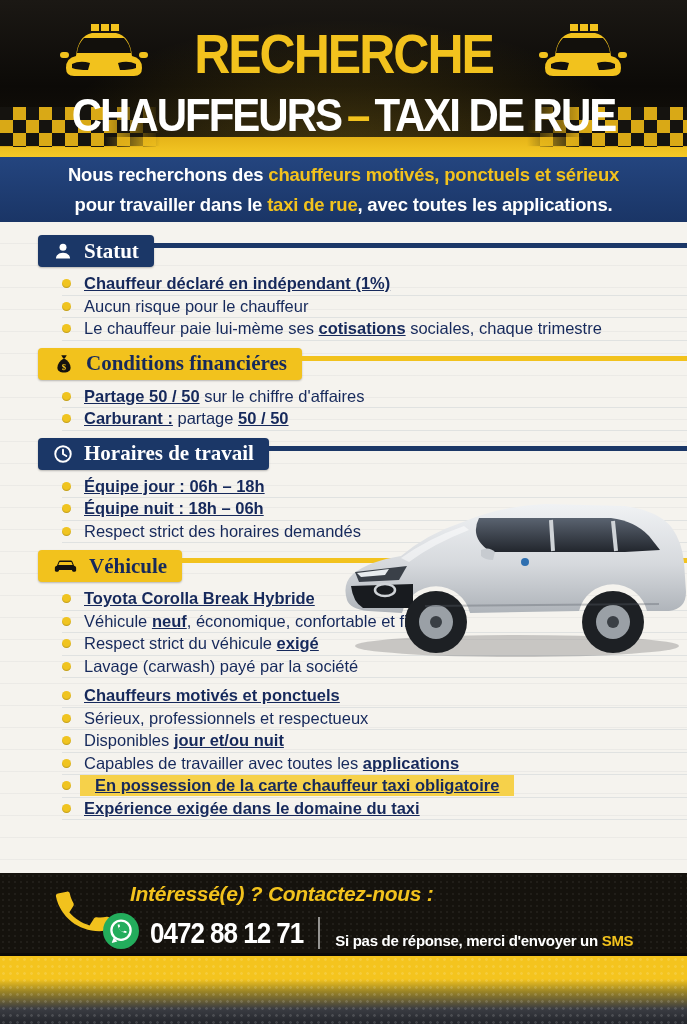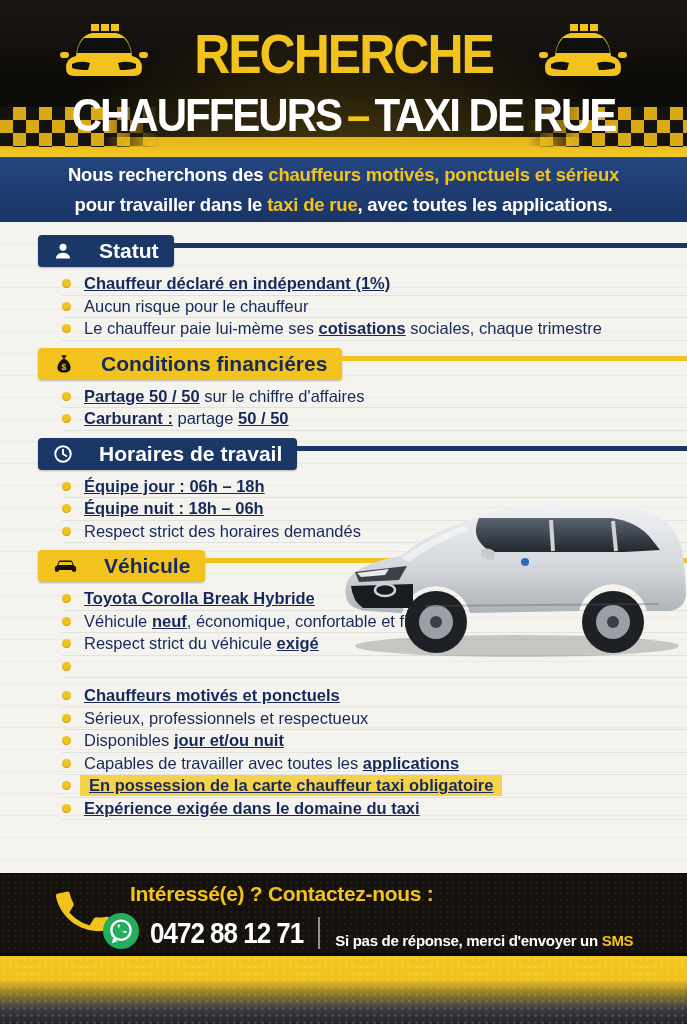--- a/index.html
+++ b/index.html
@@ -35,41 +35,41 @@
   .banner-line{color:#fff;font-size:18.5px;font-weight:bold;letter-spacing:-.2px;white-space:nowrap;}
   .banner-line .y{color:var(--yellow);}
   .banner-line .b{font-weight:bold;}
 
   
   .content{position:absolute;top:222px;left:0;width:687px;height:651px;background:var(--content-bg);
     background-image:repeating-linear-gradient(180deg,transparent 0 21px,rgba(110,115,130,.07) 21px 22px);
     padding-top:13px;z-index:1;}
   .section{margin-bottom:7px;position:relative;z-index:3;}
   .sec-head{display:flex;margin-left:38px;height:32px;}
-  .sec-box{display:inline-flex;align-items:center;gap:26px;padding:0 15px;border-radius:4px;
-    font-size:21px;font-weight:bold;white-space:nowrap;box-shadow:0 1px 2px rgba(0,0,0,.25);}
+  .sec-box{display:inline-flex;align-items:center;gap:11px;padding:0 15px;border-radius:4px;
+    font-size:21px;font-weight:bold;white-space:nowrap;box-shadow:0 1px 2px rgba(0,0,0,.25);font-family:Liberation Serif, serif;}
   .sec-line{flex:1;height:5px;margin-top:8px;}
   .sec-blue .sec-box{background:var(--navy-box);color:#fff;}
   .sec-blue .sec-line{background:var(--navy-box);}
   .sec-yellow .sec-box{background:var(--yellow);color:var(--text-navy);}
   .sec-yellow .sec-line{background:var(--yellow);}
   .bullets{margin:6px 0 0 62px;}
   .bullet{display:flex;align-items:center;gap:13px;min-height:22.5px;font-size:16.5px;color:var(--text-navy);
     border-bottom:1px solid rgba(27,55,103,.09);}
   .bullet .dot{width:9px;height:9px;border-radius:50%;background:#F0C420;flex:none;box-shadow:inset 0 -1px 1px rgba(0,0,0,.2);}
   .bullet .b{font-weight:bold;text-decoration:underline;}
-  .bullet .hl{background:var(--yellow-hl);padding:1px 9px;margin-left:-4px;}
+  .bullet .hl{background:var(--yellow-hl);padding:1px 15px;margin-left:-4px;}
 
   .vehicle{position:absolute;top:466px;right:-6px;width:364px;height:202px;z-index:2;}
 
   
   .footer{position:absolute;top:873px;left:0;width:687px;height:80px;background:#15120d;
     background-image:radial-gradient(rgba(255,255,255,.05) 1px,transparent 1.4px);background-size:6px 6px;}
   .phone-ico{position:absolute;left:52px;top:8px;width:62px;height:62px;transform:rotate(-12deg);}
-  .footer-cta{position:absolute;left:130px;top:9px;color:var(--yellow);font-size:21px;font-weight:bold;letter-spacing:-.3px;}
+  .footer-cta{position:absolute;left:130px;top:9px;color:var(--yellow);font-size:21px;font-weight:bold;letter-spacing:-.3px;font-style:italic;}
   .footer-row{position:absolute;left:103px;top:40px;display:flex;align-items:flex-end;gap:11px;}
   .wa-ico{width:36px;height:36px;flex:none;}
   .footer-number{color:#fff;font-size:26px;font-weight:bold;letter-spacing:-1px;transform:scaleY(1.12);white-space:nowrap;}
   .footer-sep{width:2px;height:32px;background:rgba(255,255,255,.55);margin:0 4px;}
   .footer-note{color:#fff;font-size:15px;font-weight:bold;letter-spacing:-.3px;white-space:nowrap;}
   .footer-note .y{color:var(--yellow);}
 
   
   .bottom-band{position:absolute;top:953px;left:0;width:687px;height:71px;border-top:3px solid #0b0a08;
     background-image:
@@ -223,20 +223,21 @@
             <div class="bullet">
               <span class="dot"></span>
               <span><span class="">Véhicule </span><span class="b">neuf</span><span class="">, économique, confortable et fiable</span></span>
             </div>
             <div class="bullet">
               <span class="dot"></span>
               <span><span class="">Respect strict du véhicule </span><span class="b">exigé</span></span>
             </div>
             <div class="bullet">
               <span class="dot"></span>
+              <span><span class="">Lavage (carwash) payé par la société</span></span>
             </div>
           </div>
         </div>
         <div class="section sec-blue">
           <div class="bullets">
             <div class="bullet">
               <span class="dot"></span>
               <span><span class="b">Chauffeurs motivés et ponctuels</span></span>
             </div>
             <div class="bullet">

